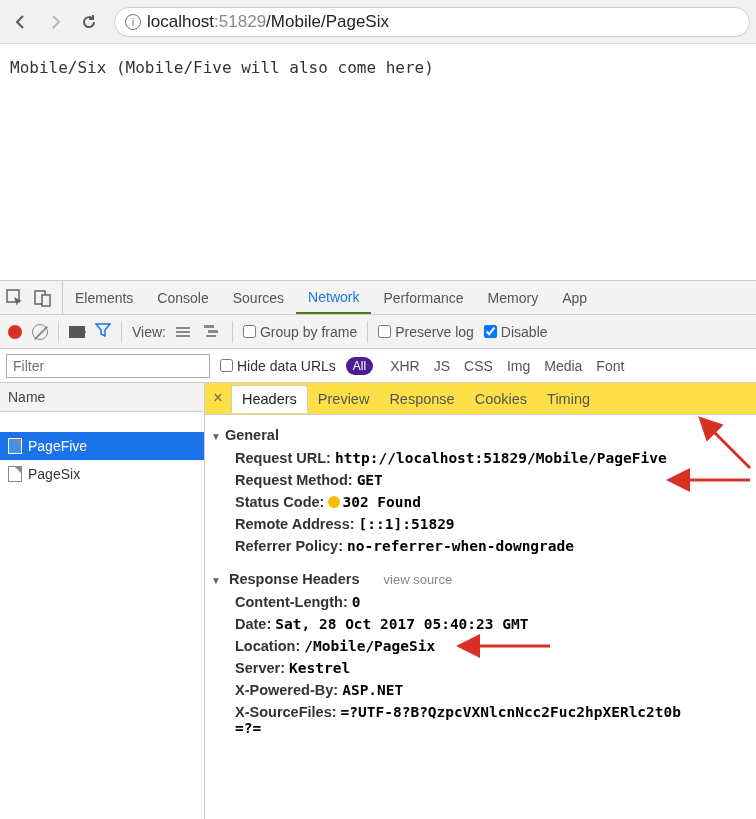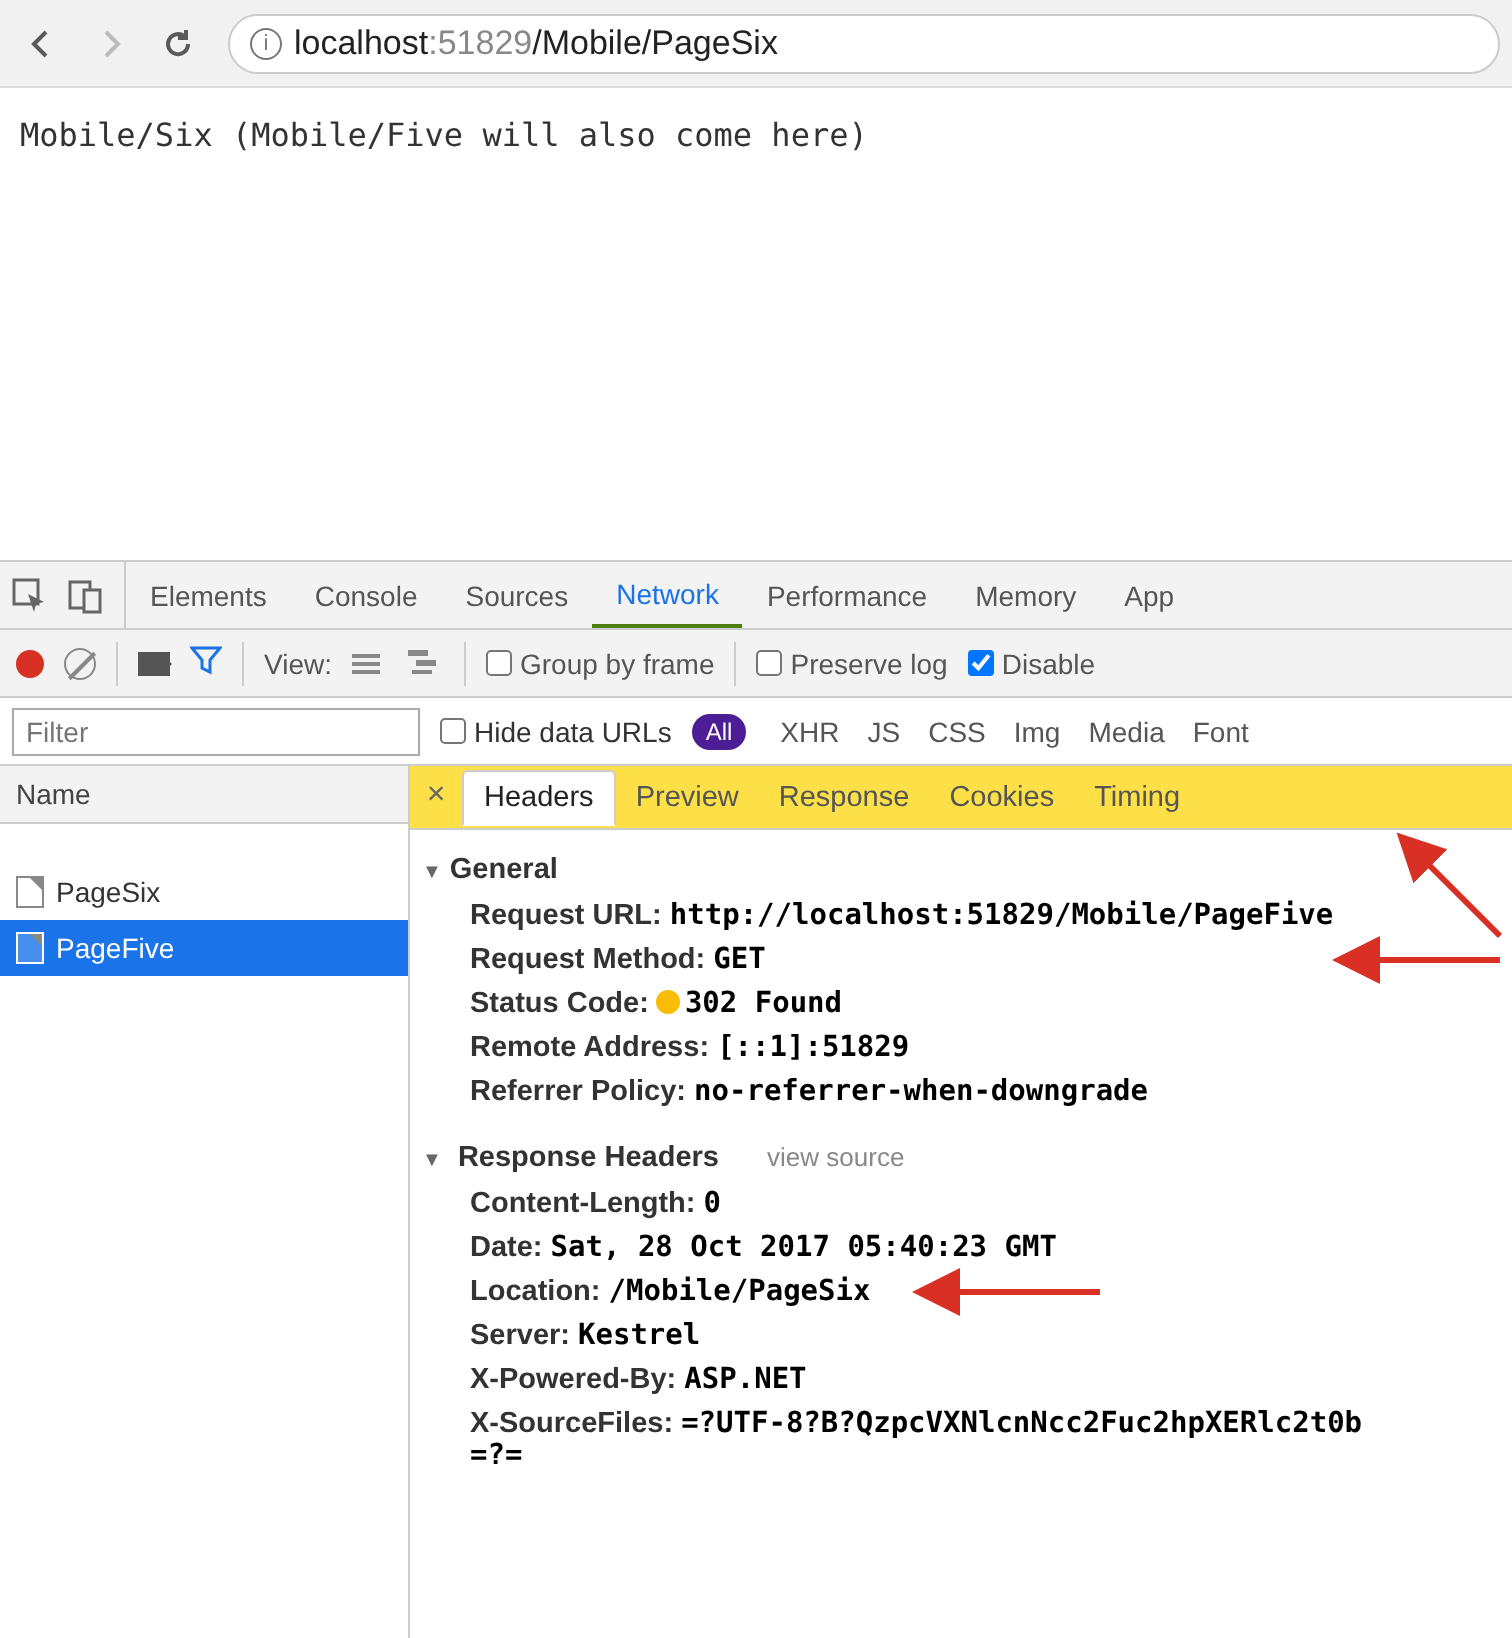--- a/index.html
+++ b/index.html
@@ -156,27 +156,27 @@
         <span>Hide data URLs</span>
       </label>
     <span class="pill">All</span>
     <span id="ftypes"><span class="ftype" style="margin: 0px 7px;">XHR</span><span class="ftype" style="margin: 0px 7px;">JS</span><span class="ftype" style="margin: 0px 7px;">CSS</span><span class="ftype" style="margin: 0px 7px;">Img</span><span class="ftype" style="margin: 0px 7px;">Media</span><span class="ftype" style="margin: 0px 7px;">Font</span></span>
   </div>
 
   <div class="dt-body">
     <div class="dt-list">
       <div class="dt-list-head">Name</div>
       <div id="rows-host">
+          <div class="dt-row sel">
+            <span class="fi"></span>
+            <span>PageFive</span>
+          </div>
           <div class="dt-row">
             <span class="fi"></span>
             <span>PageSix</span>
-          </div>
-          <div class="dt-row sel">
-            <span class="fi"></span>
-            <span>PageFive</span>
           </div>
         </div>
     </div>
     <div class="dt-detail">
       <div class="dt-close">×</div>
       <div class="dt-subtabs" id="subtabs-host">
           <div class="dt-subtab active">Headers</div>
           <div class="dt-subtab">Preview</div>
           <div class="dt-subtab">Response</div>
           <div class="dt-subtab">Cookies</div>

